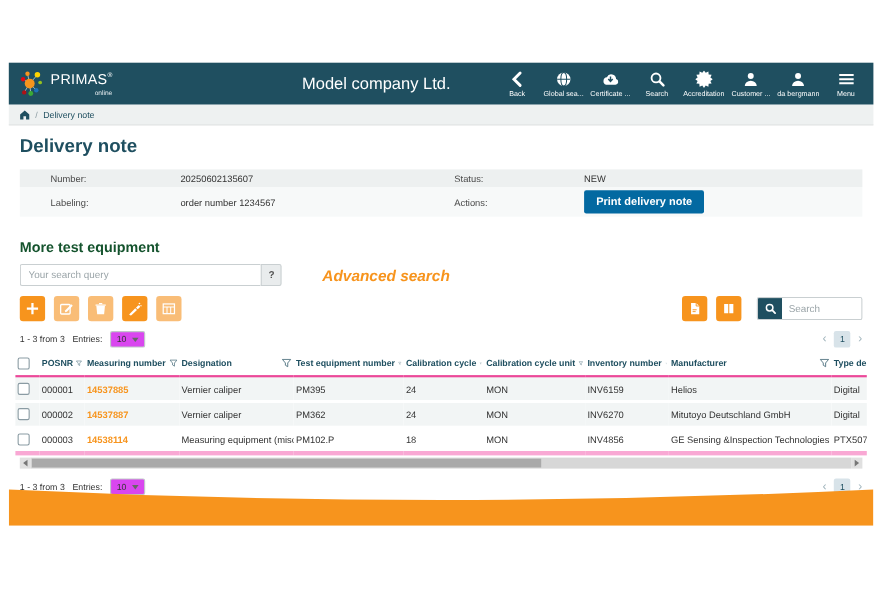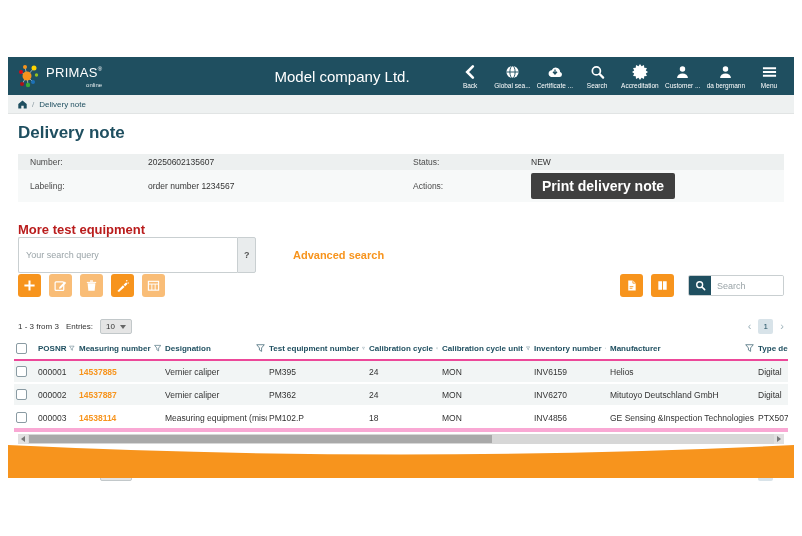--- a/index.html
+++ b/index.html
@@ -23,53 +23,53 @@
   .nav-label{color:#fff;font-size:6.5px;white-space:nowrap;}
 
   
   .breadcrumb-bar{height:18px;background:#eef1f1;border-bottom:1px solid #e1e4e4;display:flex;align-items:center;gap:5px;padding:0 10px;}
   .crumb-sep{color:#8a9aa1;font-size:8px;}
   .crumb-page{color:#1f4f60;font-size:8px;}
 
   
   .content{padding:6px 10px 0;box-sizing:border-box;}
   .page-title{font-size:17px;color:#1f4f60;font-weight:bold;margin:3px 0 11px;}
-  .info-row{display:grid;grid-template-columns:130px 1fr 130px 1fr;align-items:center;padding:3px 0;}
+  .info-row{display:grid;grid-template-columns:130px 1fr 130px 1fr;align-items:center;padding:3px 16px;}
   .info-row.gray{background:#edf0f0;}
   .info-row.lite{background:#f7f9f9;}
   .info-label{padding-left:12px;font-size:8.5px;color:#4a4a4a;}
   .info-value{font-size:8.5px;color:#333;}
-  .print-btn{justify-self:start;background:#404040;color:#fff;border:none;border-radius:2px;
-    font-family:inherit;font-size:14px;font-weight:bold;padding:5px 11px;cursor:pointer;}
-  .section-title{font-size:13px;color:#b91c1c;font-weight:bold;margin:20px 0 8px;}
+  .print-btn{justify-self:start;background:#0369a1;color:#fff;border:none;border-radius:2px;
+    font-family:inherit;font-size:10px;font-weight:bold;padding:5px 11px;cursor:pointer;}
+  .section-title{font-size:13px;color:#14532d;font-weight:bold;margin:20px 0 8px;}
 
   .search-row{display:flex;align-items:center;height:20px;}
-  .query-group{display:flex;width:238px;height:36px;box-sizing:border-box;}
+  .query-group{display:flex;width:238px;height:20px;box-sizing:border-box;}
   .query-input{flex:1;border:1px solid #c9cfd1;border-right:none;border-radius:2px 0 0 2px;font-family:inherit;
     font-size:9px;padding:0 7px;color:#333;outline:none;box-sizing:border-box;}
   .query-input::placeholder{color:#9aa4a8;}
   .help-btn{width:19px;background:#e9eced;border:1px solid #c9cfd1;border-radius:0 2px 2px 0;
     font-family:inherit;font-size:9px;font-weight:bold;color:#555;cursor:pointer;}
-  .adv-link{margin-left:37px;color:#f7941d;font-size:11px;font-weight:bold;text-decoration:none;cursor:pointer;}
+  .adv-link{margin-left:37px;color:#f7941d;font-size:14px;font-weight:bold;text-decoration:none;cursor:pointer;font-style:italic;}
 
   .toolbar-row{display:flex;justify-content:space-between;align-items:center;margin-top:9px;}
   .tool-left{display:flex;gap:8px;}
   .tool-right{display:flex;gap:8px;align-items:center;}
   .tool-btn{width:23px;height:23px;border:none;border-radius:3px;display:flex;align-items:center;justify-content:center;cursor:pointer;padding:0;}
   .tool-btn.solid{background:#f7941d;}
   .tool-btn.faded{background:#f9bd77;}
   .tsearch{display:flex;height:21px;width:96px;margin-left:6px;border:1px solid #c9cfd1;border-radius:2px;overflow:hidden;box-sizing:border-box;}
   .tsearch-btn{width:22px;background:#1f4f60;border:none;display:flex;align-items:center;justify-content:center;cursor:pointer;padding:0;}
   .tsearch-input{flex:1;border:none;outline:none;font-family:inherit;font-size:9px;padding:0 6px;color:#333;min-width:0;}
   .tsearch-input::placeholder{color:#9aa4a8;}
 
-  .pagi-row{display:flex;justify-content:space-between;align-items:center;margin:22px 0 4px;font-size:8px;color:#333;}
+  .pagi-row{display:flex;justify-content:space-between;align-items:center;margin:9px 0 4px;font-size:8px;color:#333;}
   .pagi-left{display:flex;align-items:center;gap:7px;}
   .entries-select{display:flex;align-items:center;gap:5px;border:1px solid #c2c8ca;border-radius:2px;
-    padding:2px 5px;background:#e5e5e5;cursor:pointer;}
+    padding:2px 5px;background:#d946ef;cursor:pointer;}
   .caret-down{width:0;height:0;border-left:3px solid transparent;border-right:3px solid transparent;border-top:4px solid #666;}
   .pager{display:flex;align-items:center;gap:7px;}
   .pager-arrow{color:#9fb3bb;font-size:11px;cursor:pointer;line-height:1;}
   .page-box{width:15px;height:15px;background:#d8e3e9;color:#1f4f60;border-radius:2px;
     display:flex;align-items:center;justify-content:center;font-size:8px;cursor:pointer;}
 
   table.equip{width:calc(100% + 8px);margin-left:-4px;border-collapse:collapse;table-layout:fixed;}
   .equip th{color:#1f4f60;font-weight:bold;font-size:8px;text-align:left;padding:5px 2px;
     border-bottom:2px solid #ec4899;white-space:nowrap;overflow:hidden;}
   .equip th .hcell{display:flex;align-items:center;gap:3px;}

